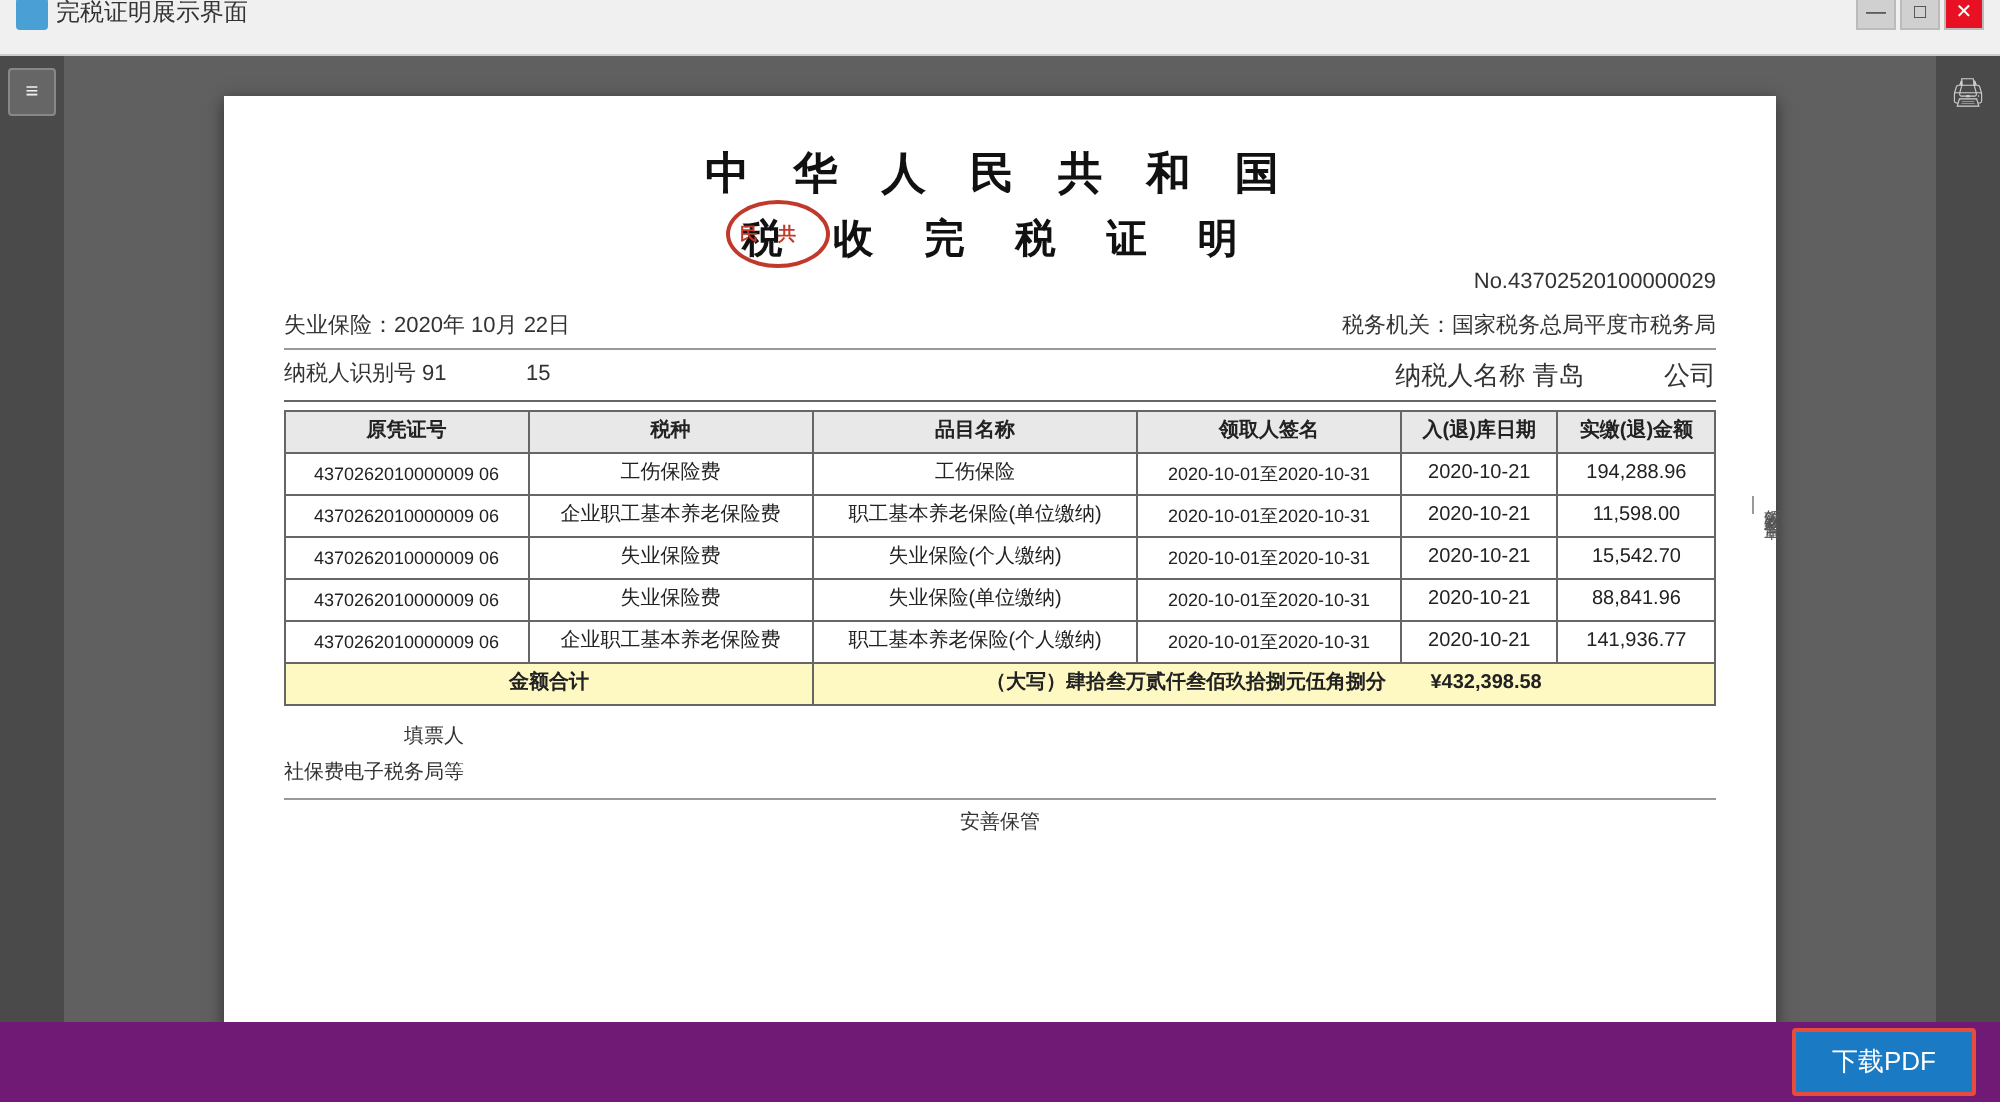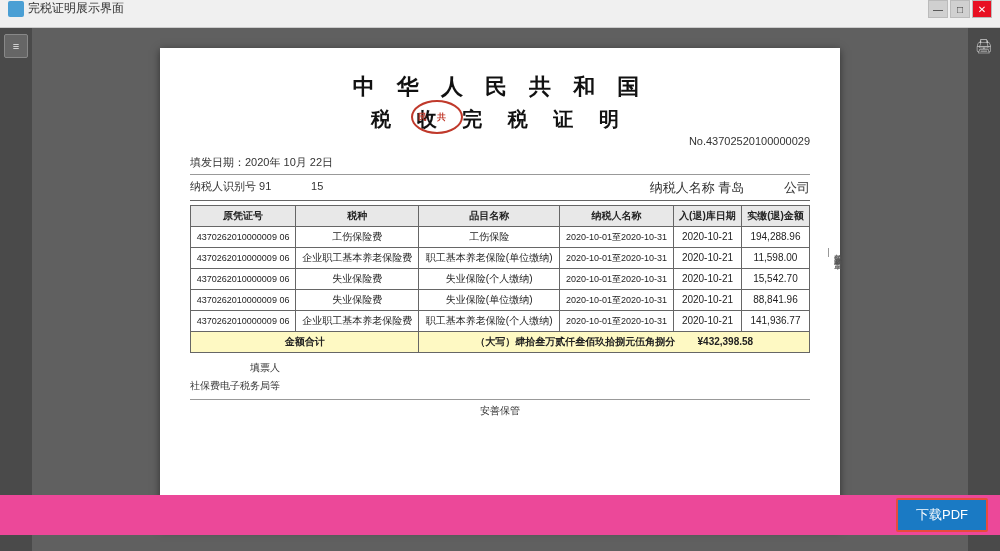--- a/index.html
+++ b/index.html
@@ -10,23 +10,23 @@
       font-family: 'Microsoft YaHei', SimSun, Arial, sans-serif;
       overflow: hidden;
       position: relative;
     }
 
     
     .title-bar {
       background: #f0f0f0;
       height: 28px;
       display: flex;
-      align-items: flex-start;
+      align-items: flex-end;
       justify-content: space-between;
-      padding: 0 8px;
+      padding: 12px 8px;
       border-bottom: 1px solid #ccc;
       position: absolute;
       top: 0; left: 0; right: 0;
       z-index: 10;
     }
     .title-bar-left {
       display: flex;
       align-items: center;
       gap: 4px;
     }
@@ -106,21 +106,21 @@
     .right-toolbar-btn {
       width: 24px; height: 24px;
       cursor: pointer;
       display: flex; align-items: center; justify-content: center;
       color: #ccc;
       font-size: 14px;
     }
 
     
     .document-paper {
-      width: 680px;
+      width: 776px;
       min-height: 480px;
       background: white;
       box-shadow: 0 2px 8px rgba(0,0,0,0.5);
       padding: 24px 30px 20px 30px;
       position: relative;
     }
 
     
     .doc-title-main {
       text-align: center;
@@ -264,23 +264,23 @@
       font-size: 10px;
       color: #333;
       border-top: 1px solid #999;
       padding-top: 4px;
       margin-top: 6px;
     }
 
     
     .bottom-bar {
       position: absolute;
-      bottom: 16px; left: 0; right: 0;
+      bottom: 0; left: 0; right: 0;
       height: 40px;
-      background: #ec4899;
+      background: #701a75;
       display: flex;
       align-items: center;
       justify-content: flex-end;
       padding: 0 12px;
     }
     .download-btn {
       background: #1a7ac4;
       color: white;
       border: 2px solid #e74c3c;
       padding: 6px 18px;
@@ -322,35 +322,36 @@
 
       <div class="doc-title-main">中 华 人 民 共 和 国</div>
       <div class="doc-title-sub">
         税 收 完 税 证 明
         
         <span class="stamp-circle" style="position:absolute;top:52px;left:311px;display:inline-flex;width:52px;height:34px;">民共</span>
       </div>
       <div class="doc-number">No.43702520100000029</div>
 
       <div class="info-row">
-        <span>填发日期：2020年 10月 22日</span>
+        <span>失业保险：2020年 10月 22日</span>
+        <span>税务机关：国家税务总局平度市税务局</span>
       </div>
 
       <div class="taxpayer-row" style="border-bottom:1px solid #666;padding-bottom:3px;">
         <span style="font-size:11px;">纳税人识别号 91&nbsp;&nbsp;&nbsp;&nbsp;&nbsp;&nbsp;&nbsp;&nbsp;&nbsp;&nbsp;&nbsp;&nbsp;&nbsp;15</span>
         <span style="font-size:13px;">纳税人名称 青岛&nbsp;&nbsp;&nbsp;&nbsp;&nbsp;&nbsp;&nbsp;&nbsp;&nbsp;&nbsp;&nbsp;公司</span>
       </div>
 
       <table class="data-table">
         <thead>
           <tr>
             <th>原凭证号</th>
             <th>税种</th>
             <th>品目名称</th>
-            <th>纳税人名称</th>
+            <th>领取人签名</th>
             <th>入(退)库日期</th>
             <th>实缴(退)金额</th>
           </tr>
         </thead>
         <tbody id="table-body">
         <tr>
         <td style="font-size:9px;">4370262010000009 06</td>
         <td>工伤保险费</td>
         <td>工伤保险</td>
         <td style="font-size:9px;">2020-10-01至2020-10-31</td>

